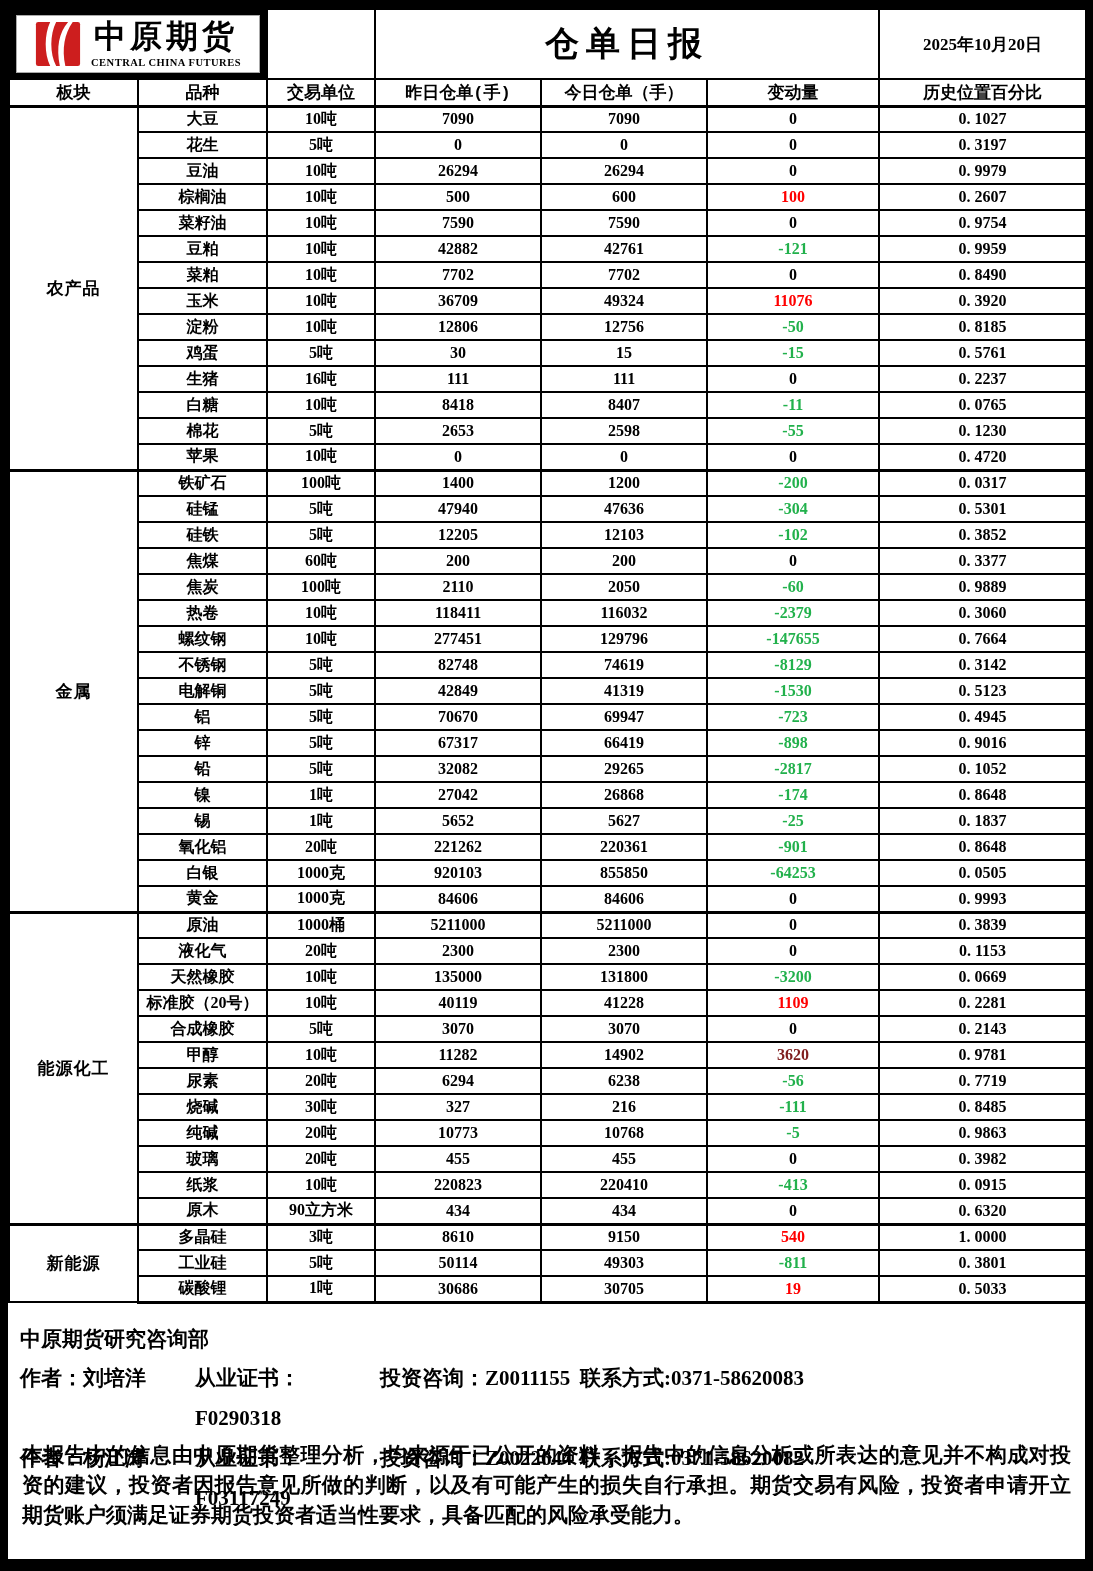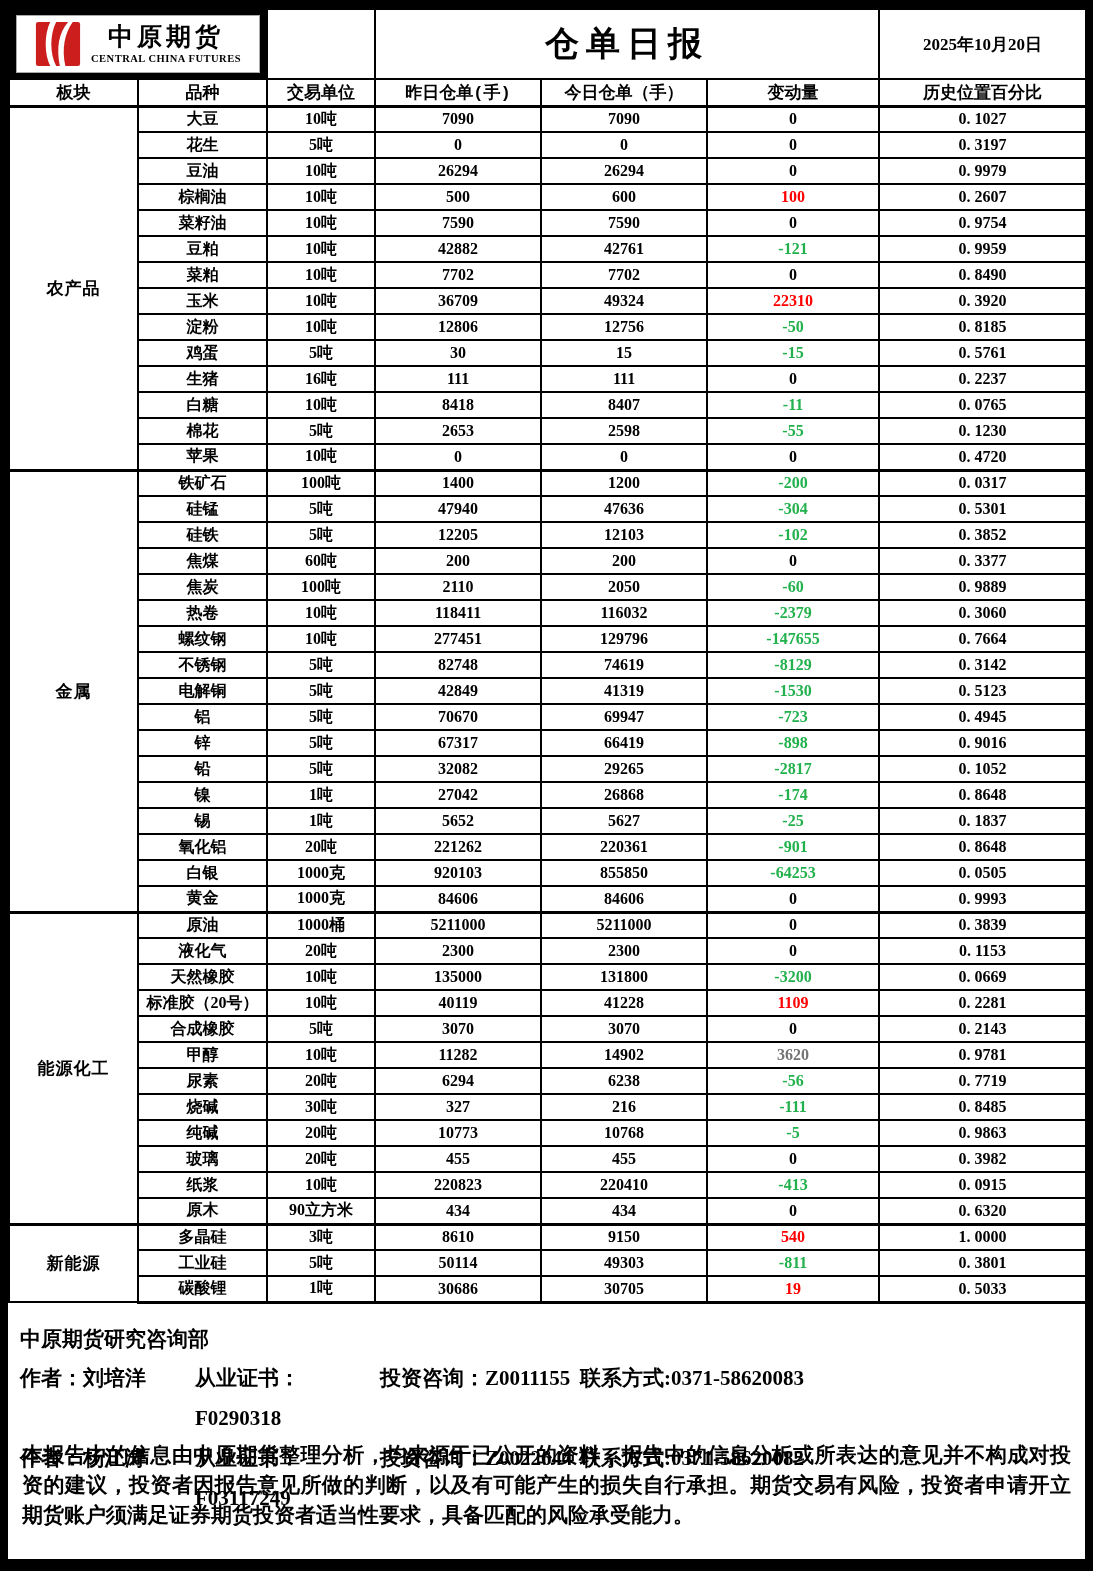--- a/index.html
+++ b/index.html
@@ -23,21 +23,21 @@
   tr.section-start td{border-top-width:3px;}
   tbody tr:last-child td{border-bottom-width:3px;margin-top:44px;}
 
   .logo-cell{background:#000;}
   .logo-box{
     background:#fff;height:56px;margin:5px 6px;display:flex;align-items:center;
     justify-content:center;gap:10px;border:1px solid #aaa;
   }
   .logo-icon{width:46px;height:46px;flex:0 0 auto;}
   .logo-text{text-align:center;}
-  .logo-cn{font-size:25px;font-weight:900;letter-spacing:4px;line-height:1.05;}
+  .logo-cn{font-size:32px;font-weight:900;letter-spacing:4px;line-height:1.05;}
   .logo-en{font-size:10.5px;font-weight:700;letter-spacing:0.5px;margin-top:3px;white-space:nowrap;}
   .title-cell{font-size:34px;font-weight:700;letter-spacing:7px;}
   .date-cell{font-size:17px;font-weight:600;}
 
   .authors{
     height:126px;box-sizing:border-box;padding:16px 12px 0 12px;
     font-size:21px;font-weight:700;line-height:1.9;
   }
   .author-line{display:flex;}
   .author-line .a1{width:175px;}
@@ -154,21 +154,21 @@
         <td class="data-cell c-yesterday">7702</td>
         <td class="data-cell c-today">7702</td>
         <td class="data-cell c-change">0</td>
         <td class="data-cell c-pct">0. 8490</td>
       </tr>
           <tr>
         <td class="data-cell c-variety">玉米</td>
         <td class="data-cell c-unit">10吨</td>
         <td class="data-cell c-yesterday">36709</td>
         <td class="data-cell c-today">49324</td>
-        <td class="data-cell c-change" style="color: rgb(255, 0, 0);">22310</td>
+        <td class="data-cell c-change" style="color: rgb(255, 0, 0);">11076</td>
         <td class="data-cell c-pct">0. 3920</td>
       </tr>
           <tr>
         <td class="data-cell c-variety">淀粉</td>
         <td class="data-cell c-unit">10吨</td>
         <td class="data-cell c-yesterday">12806</td>
         <td class="data-cell c-today">12756</td>
         <td class="data-cell c-change" style="color: rgb(34, 177, 76);">-50</td>
         <td class="data-cell c-pct">0. 8185</td>
       </tr>
@@ -388,21 +388,21 @@
         <td class="data-cell c-yesterday">3070</td>
         <td class="data-cell c-today">3070</td>
         <td class="data-cell c-change">0</td>
         <td class="data-cell c-pct">0. 2143</td>
       </tr>
           <tr>
         <td class="data-cell c-variety">甲醇</td>
         <td class="data-cell c-unit">10吨</td>
         <td class="data-cell c-yesterday">11282</td>
         <td class="data-cell c-today">14902</td>
-        <td class="data-cell c-change" style="color: #737373;">3620</td>
+        <td class="data-cell c-change" style="color: #7f1d1d;">3620</td>
         <td class="data-cell c-pct">0. 9781</td>
       </tr>
           <tr>
         <td class="data-cell c-variety">尿素</td>
         <td class="data-cell c-unit">20吨</td>
         <td class="data-cell c-yesterday">6294</td>
         <td class="data-cell c-today">6238</td>
         <td class="data-cell c-change" style="color: rgb(34, 177, 76);">-56</td>
         <td class="data-cell c-pct">0. 7719</td>
       </tr>

